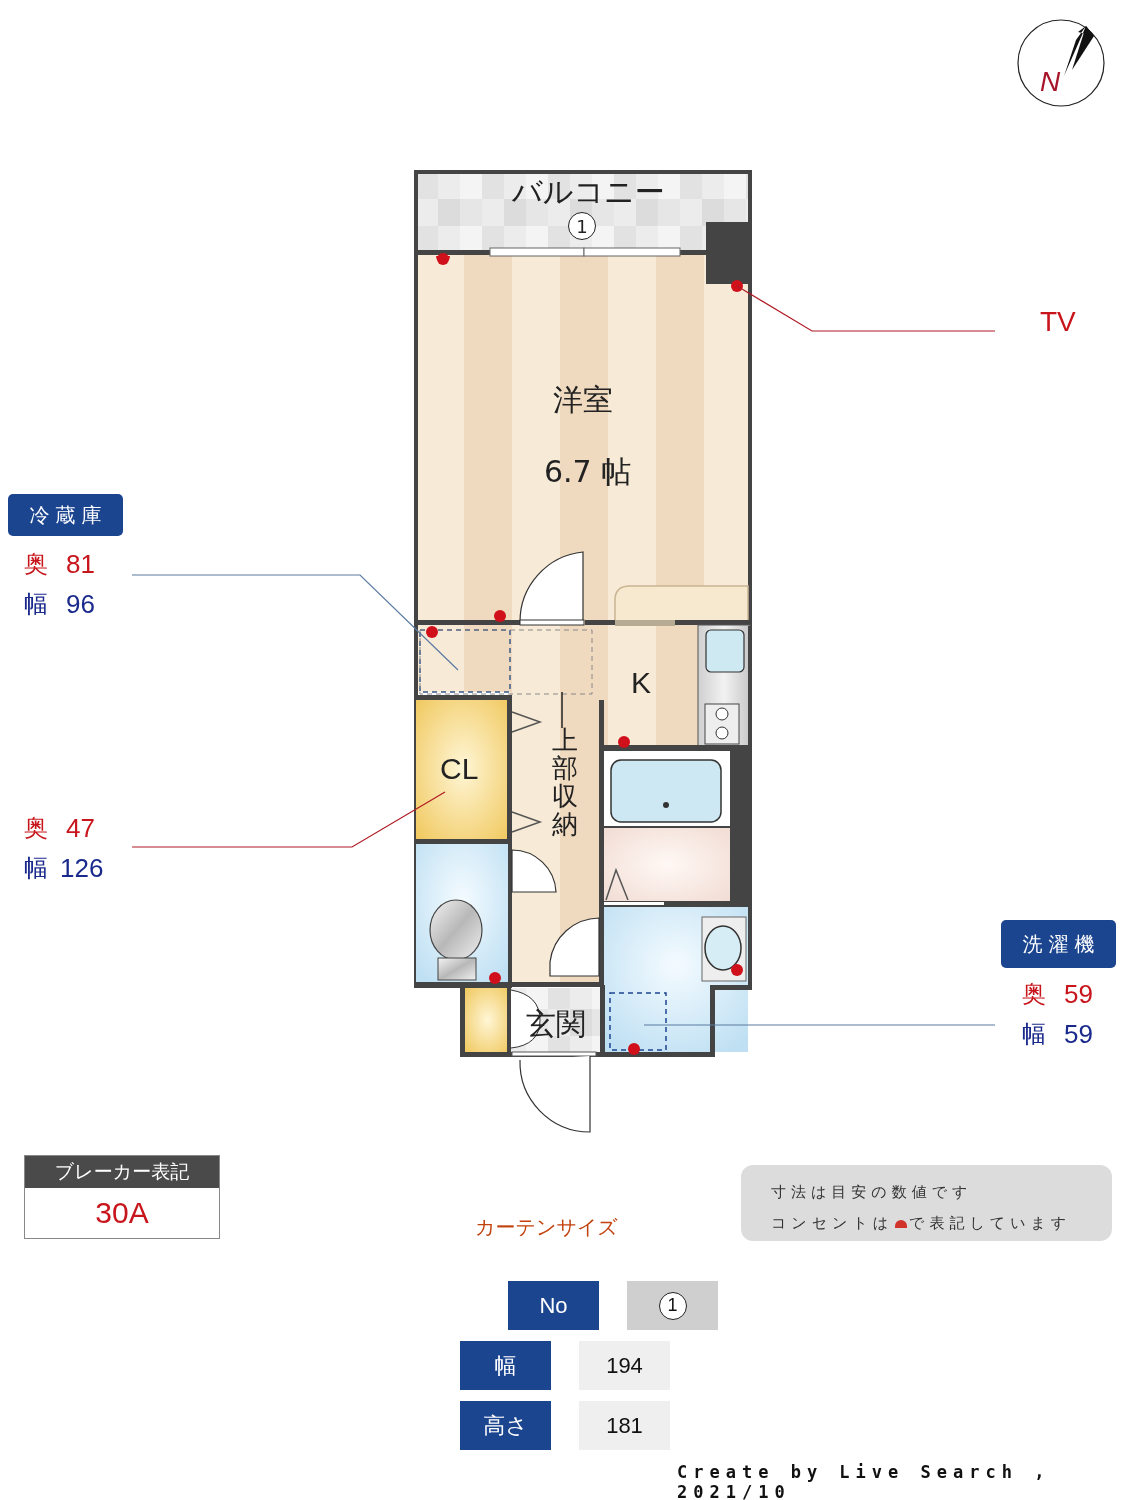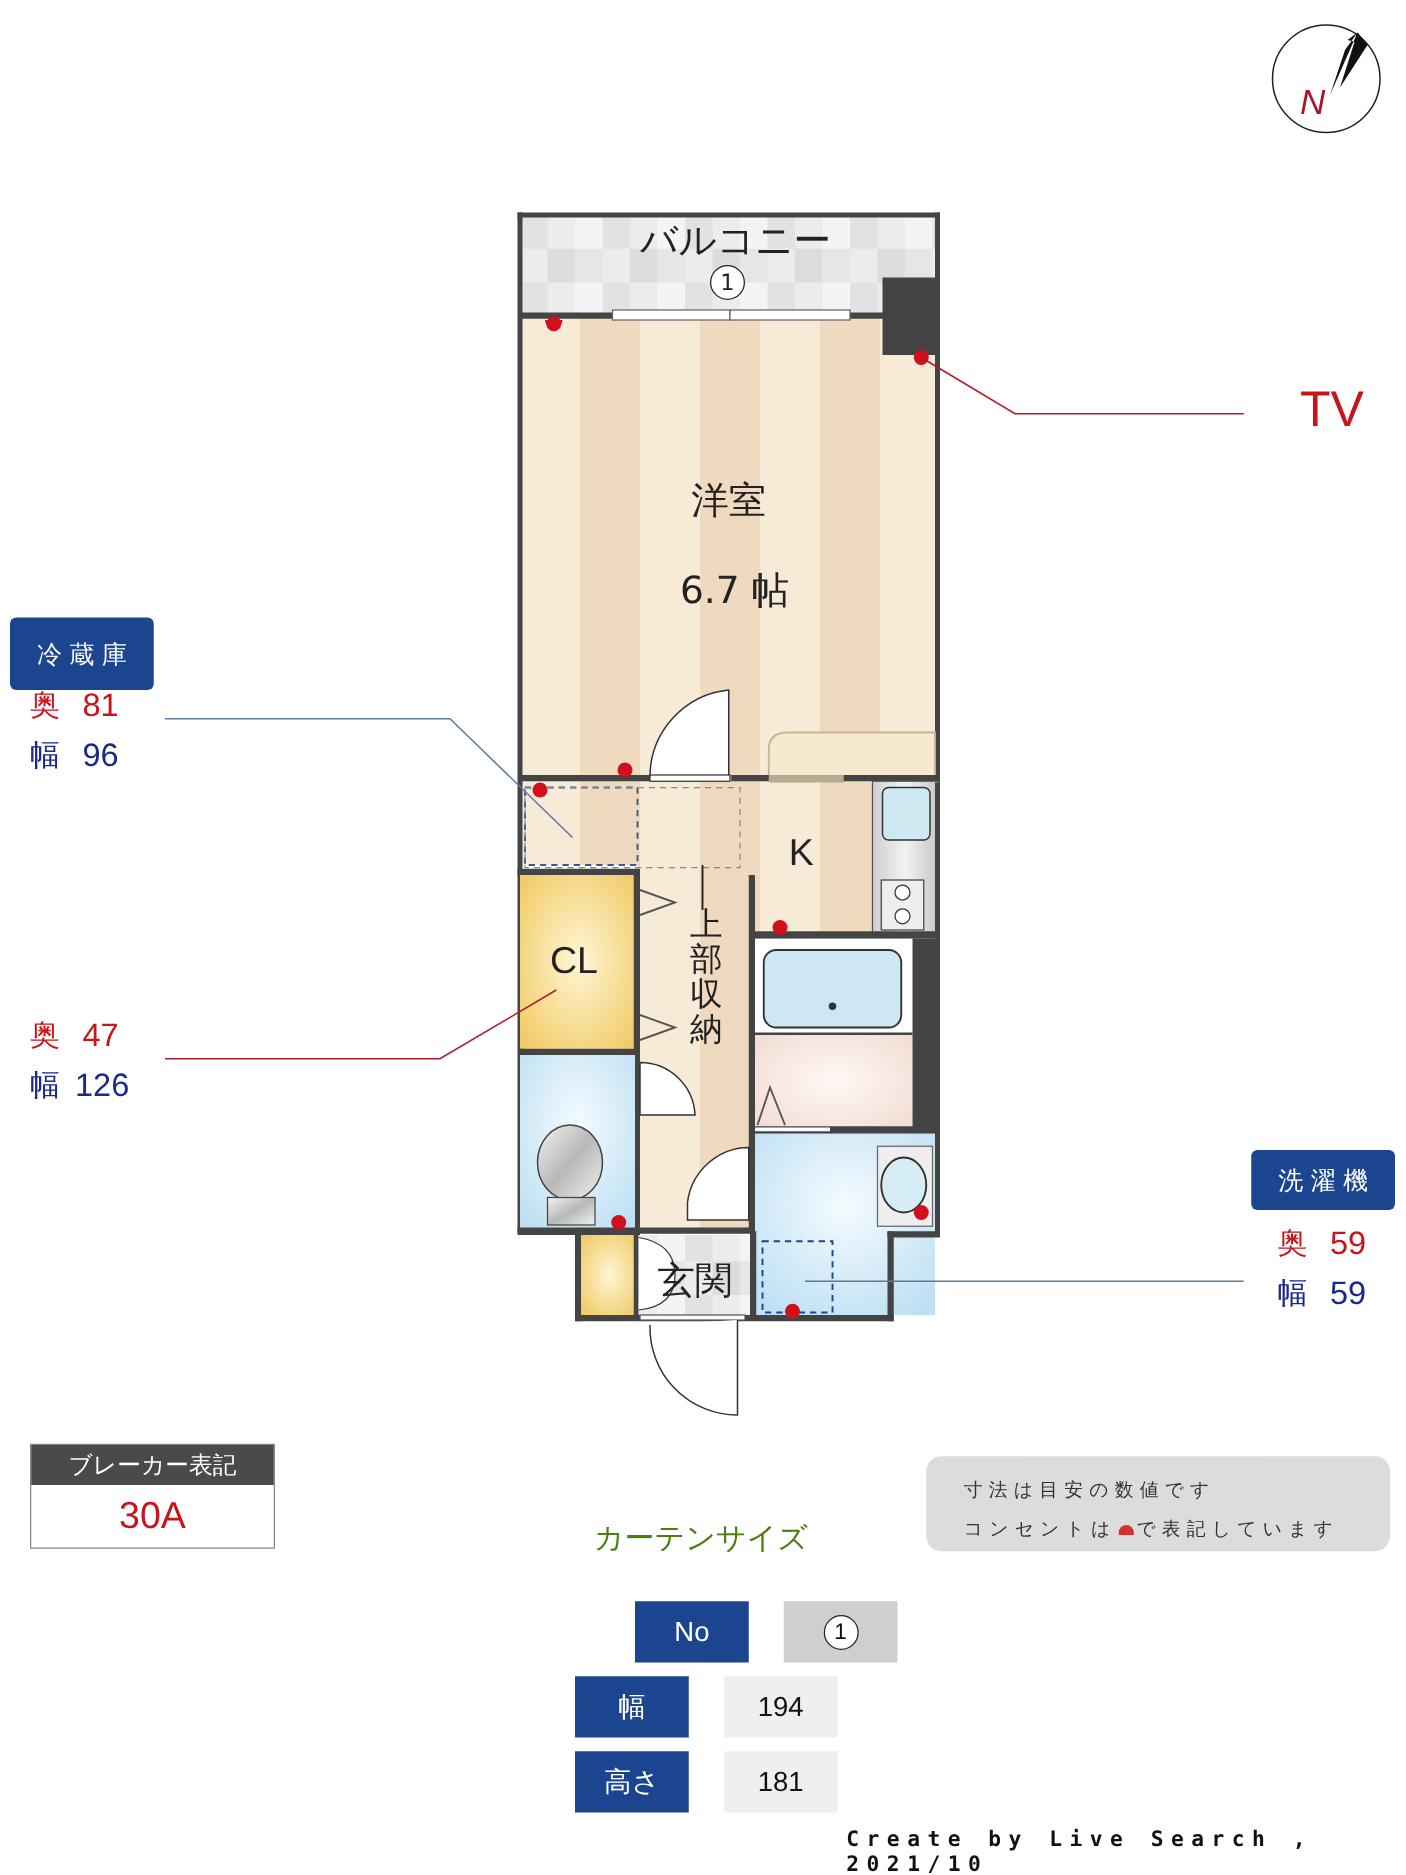--- a/index.html
+++ b/index.html
@@ -3,41 +3,41 @@
 <meta charset="utf-8">
 <style>
   html, body { margin:0; padding:0; background:#fff; }
   body { width:1125px; height:1500px; position:relative; overflow:hidden;
          font-family:"DejaVu Sans", sans-serif; color:#222; }
   .abs { position:absolute; }
   svg.plan { position:absolute; left:0; top:0; }
 
   .compass { left:1016px; top:18px; width:90px; height:90px; }
 
-  .tv-label { left:1040px; top:306px; font-size:40px; color:#c8151b; font-family:"Liberation Sans", sans-serif; }
+  .tv-label { left:1040px; top:306px; font-size:28px; color:#c8151b; font-family:"Liberation Sans", sans-serif; }
 
   .badge { background:#1c4590; color:#fff; border-radius:5px; font-size:20px; letter-spacing:6px;
            display:flex; align-items:center; justify-content:center; padding-left:6px; box-sizing:border-box; }
-  .fridge-badge { left:8px; top:494px; width:115px; height:58px; }
+  .fridge-badge { left:8px; top:494px; width:115px; height:42px; }
   .washer-badge { left:976px; top:920px; width:115px; height:48px;margin-left:25px; }
 
   .dim { font-size:26px; display:flex; gap:14px; align-items:center; font-family:"Liberation Sans", sans-serif; }
   .dim .k { width:32px; text-align:center; font-family:"DejaVu Sans", sans-serif; font-size:24px; }
   .dim.red { color:#c8151b; }
   .dim.blue { color:#1a2a8c; }
 
   .breaker { left:24px; top:1155px; width:196px; height:84px; border:1px solid #888; box-sizing:border-box; }
   .breaker .hd { background:#4a4a4a; color:#fff; height:32px; font-size:19px; display:flex; align-items:center; justify-content:center; }
   .breaker .val { height:50px; color:#c8151b; font-size:30px; display:flex; align-items:center; justify-content:center; font-family:"Liberation Sans", sans-serif; }
 
   .note { left:741px; top:1165px; width:371px; height:76px; background:#dcdcdc; border-radius:12px;
           font-size:15px; letter-spacing:5px; color:#333; box-sizing:border-box; padding:12px 0 0 30px; line-height:31px; }
   .note .dot { display:inline-block; width:12px; height:8px; background:#d0332a; border-radius:6px 6px 0 0; vertical-align:middle; margin:0 2px; }
 
-  .curtain-title { left:475px; top:1214px; font-size:24px; color:#4d7c0f; }
+  .curtain-title { left:475px; top:1214px; font-size:20px; color:#c2410c; }
   .ct-head { background:#1c4590; color:#fff; width:91px; height:49px; display:flex; align-items:center; justify-content:center; font-size:22px; font-family:"Liberation Sans", sans-serif; }
   .ct-val { width:91px; height:49px; display:flex; align-items:center; justify-content:center; font-size:22px; color:#111; font-family:"Liberation Sans", sans-serif; }
   .circ { display:inline-flex; width:28px; height:28px; border:1.5px solid #222; border-radius:50%; align-items:center; justify-content:center; font-size:18px; background:#fff; box-sizing:border-box; }
 
   .footer { left:677px; top:1462px; font-family:"DejaVu Sans Mono", monospace; font-size:17px; letter-spacing:6px; font-weight:bold; color:#111; }
 
   .room-label { font-size:30px; color:#222; }
 </style>
 </head>
 <body>

